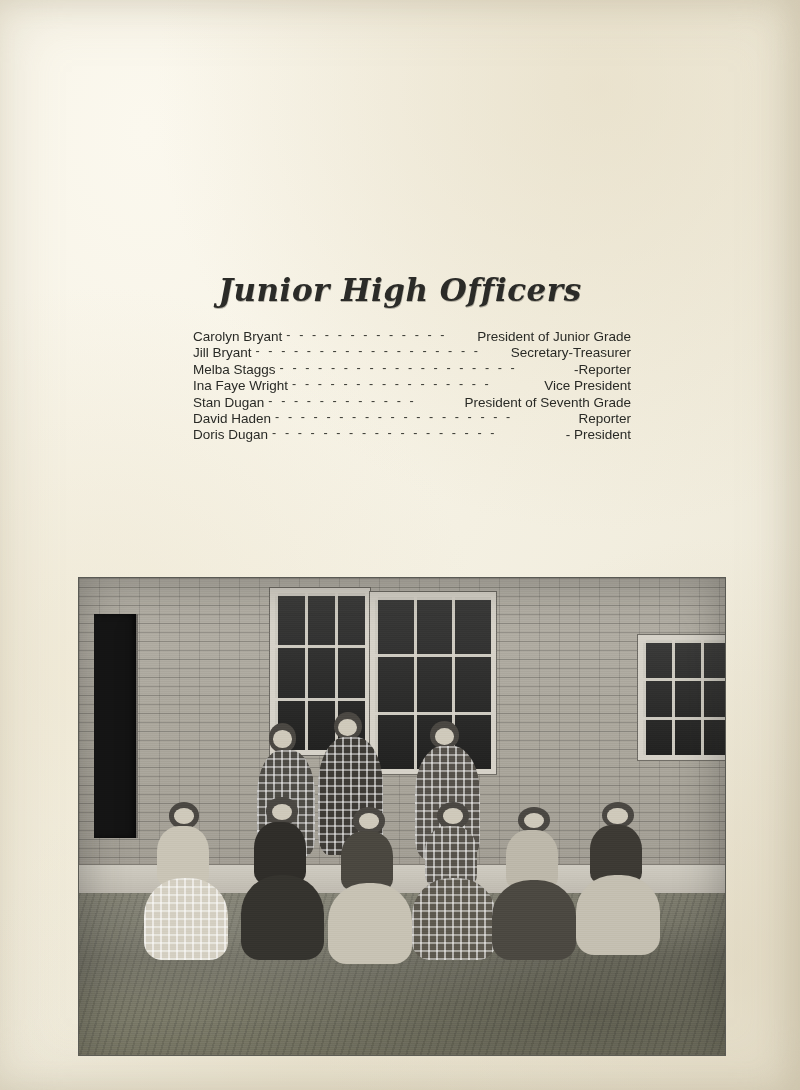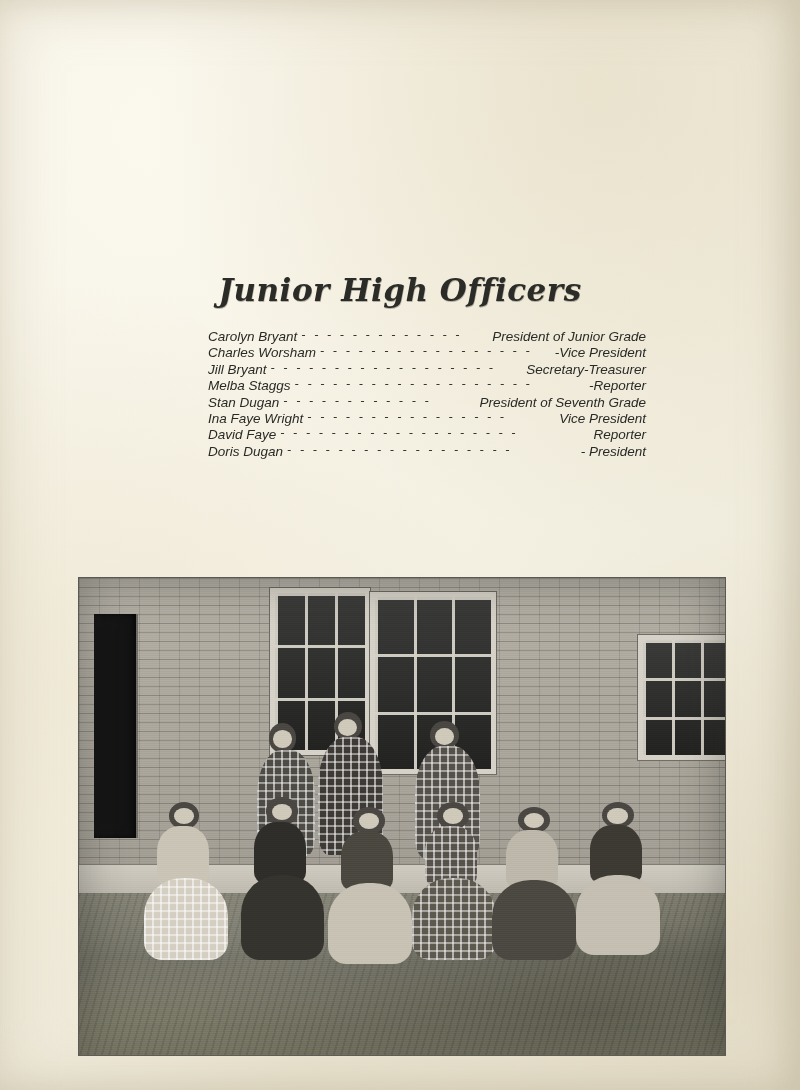--- a/index.html
+++ b/index.html
@@ -52,23 +52,22 @@
     font-weight: bold;
     font-size: 31px;
     letter-spacing: 0.5px;
     color: #2b2b28;
     text-shadow: 0.5px 0.5px 0 rgba(60,58,50,0.35);
   }
 
   .officer-list {
     position: absolute;
     top: 329px;
-    left: 208px;
+    left: 193px;
     width: 438px;
-    font-style: italic;
   }
   .officer-row {
     display: flex;
     align-items: baseline;
     font-size: 13.5px;
     color: #292a26;
     line-height: 16.4px;
     height: 16.4px;
     white-space: nowrap;
     font-family: "Liberation Sans", sans-serif;
@@ -239,53 +238,48 @@
   <div class="title">Junior High Officers</div>
 
   <div class="officer-list">
 
     <div class="officer-row">
       <span class="officer-name">Carolyn Bryant</span>
       <span class="dashes">- - - - - - - - - - - - -</span>
       <span class="officer-role">President of Junior Grade</span>
     </div>
 
-    <div class="officer-row">
-      <span class="officer-name">Charles Worsham</span>
-      <span class="dashes">- - - - - - - - - - - - - - - - -</span>
-      <span class="officer-role">-Vice President</span>
-    </div>
 
     <div class="officer-row">
       <span class="officer-name">Jill Bryant</span>
       <span class="dashes">- - - - - - - - - - - - - - - - - -</span>
       <span class="officer-role">Secretary-Treasurer</span>
     </div>
 
     <div class="officer-row">
       <span class="officer-name">Melba Staggs</span>
       <span class="dashes">- - - - - - - - - - - - - - - - - - -</span>
       <span class="officer-role">-Reporter</span>
     </div>
 
     <div class="officer-row">
+      <span class="officer-name">Ina Faye Wright</span>
+      <span class="dashes">- - - - - - - - - - - - - - - -</span>
+      <span class="officer-role">Vice President</span>
+    </div>
+
+    <div class="officer-row">
       <span class="officer-name">Stan Dugan</span>
       <span class="dashes">- - - - - - - - - - - -</span>
       <span class="officer-role">President of Seventh Grade</span>
     </div>
 
-    <div class="officer-row">
-      <span class="officer-name">Ina Faye Wright</span>
-      <span class="dashes">- - - - - - - - - - - - - - - -</span>
-      <span class="officer-role">Vice President</span>
-    </div>
-
-
-    <div class="officer-row">
-      <span class="officer-name">David Faye</span>
+
+    <div class="officer-row">
+      <span class="officer-name">David Haden</span>
       <span class="dashes">- - - - - - - - - - - - - - - - - - -</span>
       <span class="officer-role">Reporter</span>
     </div>
 
     <div class="officer-row">
       <span class="officer-name">Doris Dugan</span>
       <span class="dashes">- - - - - - - - - - - - - - - - - -</span>
       <span class="officer-role">- President</span>
     </div>
 

